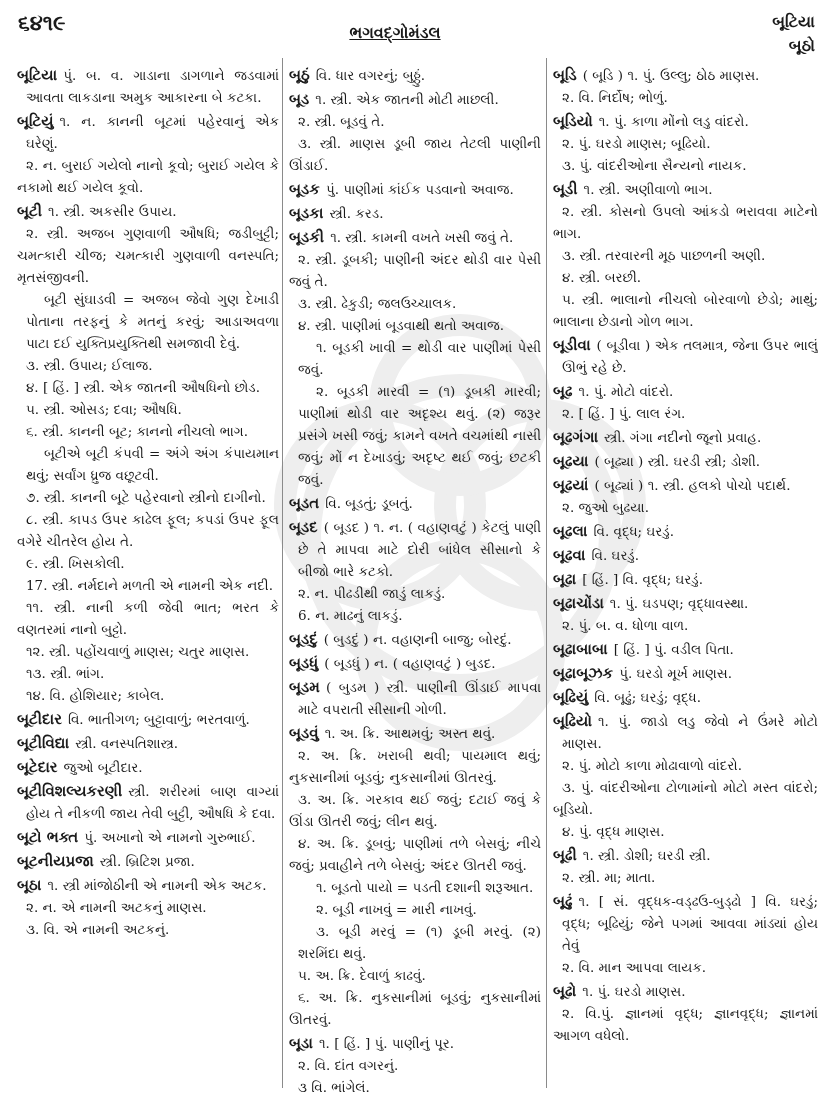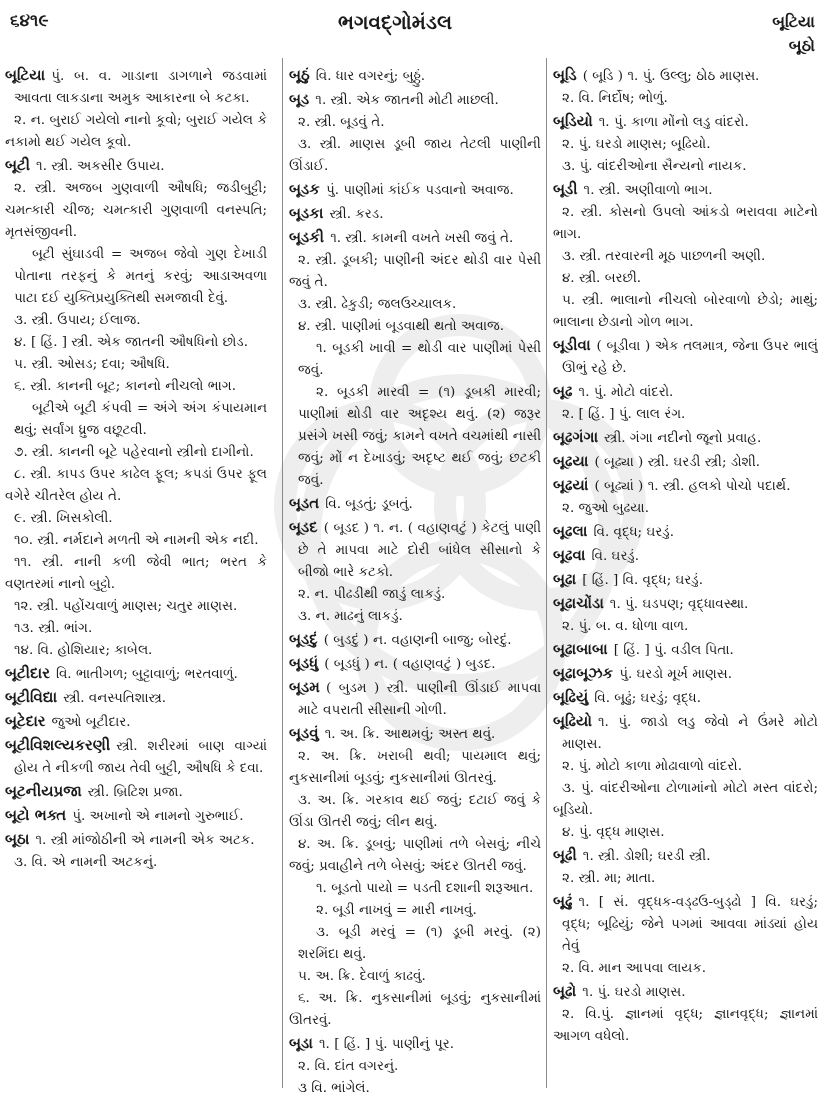--- a/index.html
+++ b/index.html
@@ -1,25 +1,25 @@
 <!DOCTYPE html>
 <html><head>
 <meta charset="utf-8">
 <style>
   html, body { margin: 0; padding: 0; background: #ffffff; }
   body { width: 825px; height: 1103px; position: relative; overflow: hidden;
          font-family: "DejaVu Serif", "Liberation Serif", serif; color: #1a1a1a; }
-  .page-num { position: absolute; left: 10px; top: 10px; font-size: 17px; font-weight: bold; }
-  .title { position: absolute; left: 330px; top: 10px; width: 130px; text-align: center; font-size: 20px; font-weight: bold; }
+  .page-num { position: absolute; left: 18px; top: 10px; font-size: 21px; font-weight: bold; }
+  .title { position: absolute; left: 330px; top: 23px; width: 130px; text-align: center; font-size: 16px; font-weight: bold; text-decoration: underline; }
   .guide { position: absolute; right: 10px; top: 10px; text-align: right; font-size: 16px; font-weight: bold; line-height: 24px; }
   .watermark { position: absolute; left: 250px; top: 255px; width: 420px; height: 560px; z-index: 0; }
   .divider { position: absolute; top: 58px; width: 1px; height: 1030px; background: #8a8a8a; z-index: 1; }
   .col { position: absolute; top: 62px; height: 1030px; overflow: hidden; z-index: 2;
          font-size: 13.5px; line-height: 22px; }
-  .col1 { left: 5px; width: 262px; }
+  .col1 { left: 17px; width: 262px; }
   .col2 { left: 289px; width: 252px; }
   .col3 { left: 553px; width: 265px; }
   .col p { margin: 0; text-align: justify; }
   .col p.e { padding-left: 9px; text-indent: -9px; margin-top: 2px; }
   .col p.s { text-indent: 9px; }
   .col p.i { padding-left: 9px; text-indent: 18px; }
   .col b { font-size: 15px; font-weight: bold; margin-right: 6px; }
 </style>
 </head>
 <body>
@@ -39,64 +39,66 @@
     <circle cx="210" cy="390" r="95"></circle>
     <circle cx="210" cy="150" r="80"></circle>
   </g>
 </svg>
 
 <div class="divider" style="left:282px"></div>
 <div class="divider" style="left:546px"></div>
 
 <div class="col col1">
   <p class="e"><b>બૂટિયા</b><span>પું. બ. વ. ગાડાના ડાગળાને જડવામાં આવતા લાકડાના અમુક આકારના બે કટકા.</span></p>
+  <p class="e"><b>બૂટિયું</b><span>૧. ન. કાનની બૂટમાં પહેરવાનું એક ઘરેણું.</span></p>
   <p class="s">૨. ન. બુરાઈ ગયેલો નાનો કૂવો; બુરાઈ ગયેલ કે નકામો થઈ ગયેલ કૂવો.</p>
   <p class="e"><b>બૂટી</b><span>૧. સ્ત્રી. અકસીર ઉપાય.</span></p>
   <p class="s">૨. સ્ત્રી. અજબ ગુણવાળી ઔષધિ; જડીબુટ્ટી; ચમત્કારી ચીજ; ચમત્કારી ગુણવાળી વનસ્પતિ; મૃતસંજીવની.</p>
   <p class="i">બૂટી સુંઘાડવી = અજબ જેવો ગુણ દેખાડી પોતાના તરફનું કે મતનું કરવું; આડાઅવળા પાટા દઈ યુક્તિપ્રયુક્તિથી સમજાવી દેવું.</p>
   <p class="s">૩. સ્ત્રી. ઉપાય; ઈલાજ.</p>
   <p class="s">૪. [ હિં. ] સ્ત્રી. એક જાતની ઔષધિનો છોડ.</p>
   <p class="s">૫. સ્ત્રી. ઓસડ; દવા; ઔષધિ.</p>
   <p class="s">૬. સ્ત્રી. કાનની બૂટ; કાનનો નીચલો ભાગ.</p>
   <p class="i">બૂટીએ બૂટી કંપવી = અંગે અંગ કંપાયમાન થવું; સર્વાંગ ધ્રુજ વછૂટવી.</p>
   <p class="s">૭. સ્ત્રી. કાનની બૂટે પહેરવાનો સ્ત્રીનો દાગીનો.</p>
   <p class="s">૮. સ્ત્રી. કાપડ ઉપર કાઢેલ ફૂલ; કપડાં ઉપર ફૂલ વગેરે ચીતરેલ હોય તે.</p>
   <p class="s">૯. સ્ત્રી. ખિસકોલી.</p>
-  <p class="s">૧૦. સ્ત્રી. નર્મદાને મળતી એ નામની એક નદી.</p>
+  <p class="s">17. સ્ત્રી. નર્મદાને મળતી એ નામની એક નદી.</p>
   <p class="s">૧૧. સ્ત્રી. નાની કળી જેવી ભાત; ભરત કે વણતરમાં નાનો બુટ્ટો.</p>
   <p class="s">૧૨. સ્ત્રી. પહોંચવાળું માણસ; ચતુર માણસ.</p>
   <p class="s">૧૩. સ્ત્રી. ભાંગ.</p>
   <p class="s">૧૪. વિ. હોશિયાર; કાબેલ.</p>
   <p class="e"><b>બૂટીદાર</b><span>વિ. ભાતીગળ; બુટ્ટાવાળું; ભરતવાળું.</span></p>
   <p class="e"><b>બૂટીવિદ્યા</b><span>સ્ત્રી. વનસ્પતિશાસ્ત્ર.</span></p>
   <p class="e"><b>બૂટેદાર</b><span>જુઓ બૂટીદાર.</span></p>
   <p class="e"><b>બૂટીવિશલ્યકરણી</b><span>સ્ત્રી. શરીરમાં બાણ વાગ્યાં હોય તે નીકળી જાય તેવી બુટ્ટી, ઔષધિ કે દવા.</span></p>
+  <p class="e"><b>બૂટો ભક્ત</b><span>પું. અખાનો એ નામનો ગુરુભાઈ.</span></p>
   <p class="e"><b>બૂટનીયપ્રજા</b><span>સ્ત્રી. બ્રિટિશ પ્રજા.</span></p>
-  <p class="e"><b>બૂટો ભક્ત</b><span>પું. અખાનો એ નામનો ગુરુભાઈ.</span></p>
   <p class="e"><b>બૂઠા</b><span>૧. સ્ત્રી માંજોઠીની એ નામની એક અટક.</span></p>
+  <p class="s">૨. ન. એ નામની અટકનું માણસ.</p>
   <p class="s">૩. વિ. એ નામની અટકનું.</p>
 </div>
 
 <div class="col col2">
   <p class="e"><b>બૂઠું</b><span>વિ. ધાર વગરનું; બુઠ્ઠું.</span></p>
   <p class="e"><b>બૂડ</b><span>૧. સ્ત્રી. એક જાતની મોટી માછલી.</span></p>
   <p class="s">૨. સ્ત્રી. બૂડવું તે.</p>
   <p class="s">૩. સ્ત્રી. માણસ ડૂબી જાય તેટલી પાણીની ઊંડાઈ.</p>
   <p class="e"><b>બૂડક</b><span>પું. પાણીમાં કાંઈક પડવાનો અવાજ.</span></p>
   <p class="e"><b>બૂડકા</b><span>સ્ત્રી. કરડ.</span></p>
   <p class="e"><b>બૂડકી</b><span>૧. સ્ત્રી. કામની વખતે ખસી જવું તે.</span></p>
   <p class="s">૨. સ્ત્રી. ડૂબકી; પાણીની અંદર થોડી વાર પેસી જવું તે.</p>
   <p class="s">૩. સ્ત્રી. ઢેકુડી; જલઉચ્ચાલક.</p>
   <p class="s">૪. સ્ત્રી. પાણીમાં બૂડવાથી થતો અવાજ.</p>
   <p class="i">૧. બૂડકી ખાવી = થોડી વાર પાણીમાં પેસી જવું.</p>
   <p class="i">૨. બૂડકી મારવી = (૧) ડૂબકી મારવી; પાણીમાં થોડી વાર અદૃશ્ય થવું. (૨) જરૂર પ્રસંગે ખસી જવું; કામને વખતે વચમાંથી નાસી જવું; મોં ન દેખાડવું; અદૃષ્ટ થઈ જવું; છટકી જવું.</p>
   <p class="e"><b>બૂડત</b><span>વિ. બૂડતું; ડૂબતું.</span></p>
   <p class="e"><b>બૂડદ</b><span>( બૂડદ ) ૧. ન. ( વહાણવટું ) કેટલું પાણી છે તે માપવા માટે દોરી બાંધેલ સીસાનો કે બીજો ભારે કટકો.</span></p>
   <p class="s">૨. ન. પીઢડીથી જાડું લાકડું.</p>
-  <p class="s">૩. ન. માઢનું લાકડું.</p>
+  <p class="s">6. ન. માઢનું લાકડું.</p>
   <p class="e"><b>બૂડદું</b><span>( બુડદું ) ન. વહાણની બાજુ; બોરદું.</span></p>
   <p class="e"><b>બૂડધું</b><span>( બૂડધું ) ન. ( વહાણવટું ) બુડદ.</span></p>
   <p class="e"><b>બૂડમ</b><span>( બુડમ ) સ્ત્રી. પાણીની ઊંડાઈ માપવા માટે વપરાતી સીસાની ગોળી.</span></p>
   <p class="e"><b>બૂડવું</b><span>૧. અ. ક્રિ. આથમવું; અસ્ત થવું.</span></p>
   <p class="s">૨. અ. ક્રિ. ખરાબી થવી; પાયમાલ થવું; નુકસાનીમાં બૂડવું; નુકસાનીમાં ઊતરવું.</p>
   <p class="s">૩. અ. ક્રિ. ગરકાવ થઈ જવું; દટાઈ જવું કે ઊંડા ઊતરી જવું; લીન થવું.</p>
   <p class="s">૪. અ. ક્રિ. ડૂબવું; પાણીમાં તળે બેસવું; નીચે જવું; પ્રવાહીને તળે બેસવું; અંદર ઊતરી જવું.</p>
   <p class="i">૧. બૂડતો પાયો = પડતી દશાની શરૂઆત.</p>
   <p class="i">૨. બૂડી નાખવું = મારી નાખવું.</p>
   <p class="i">૩. બૂડી મરવું = (૧) ડૂબી મરવું. (૨) શરમિંદા થવું.</p>

